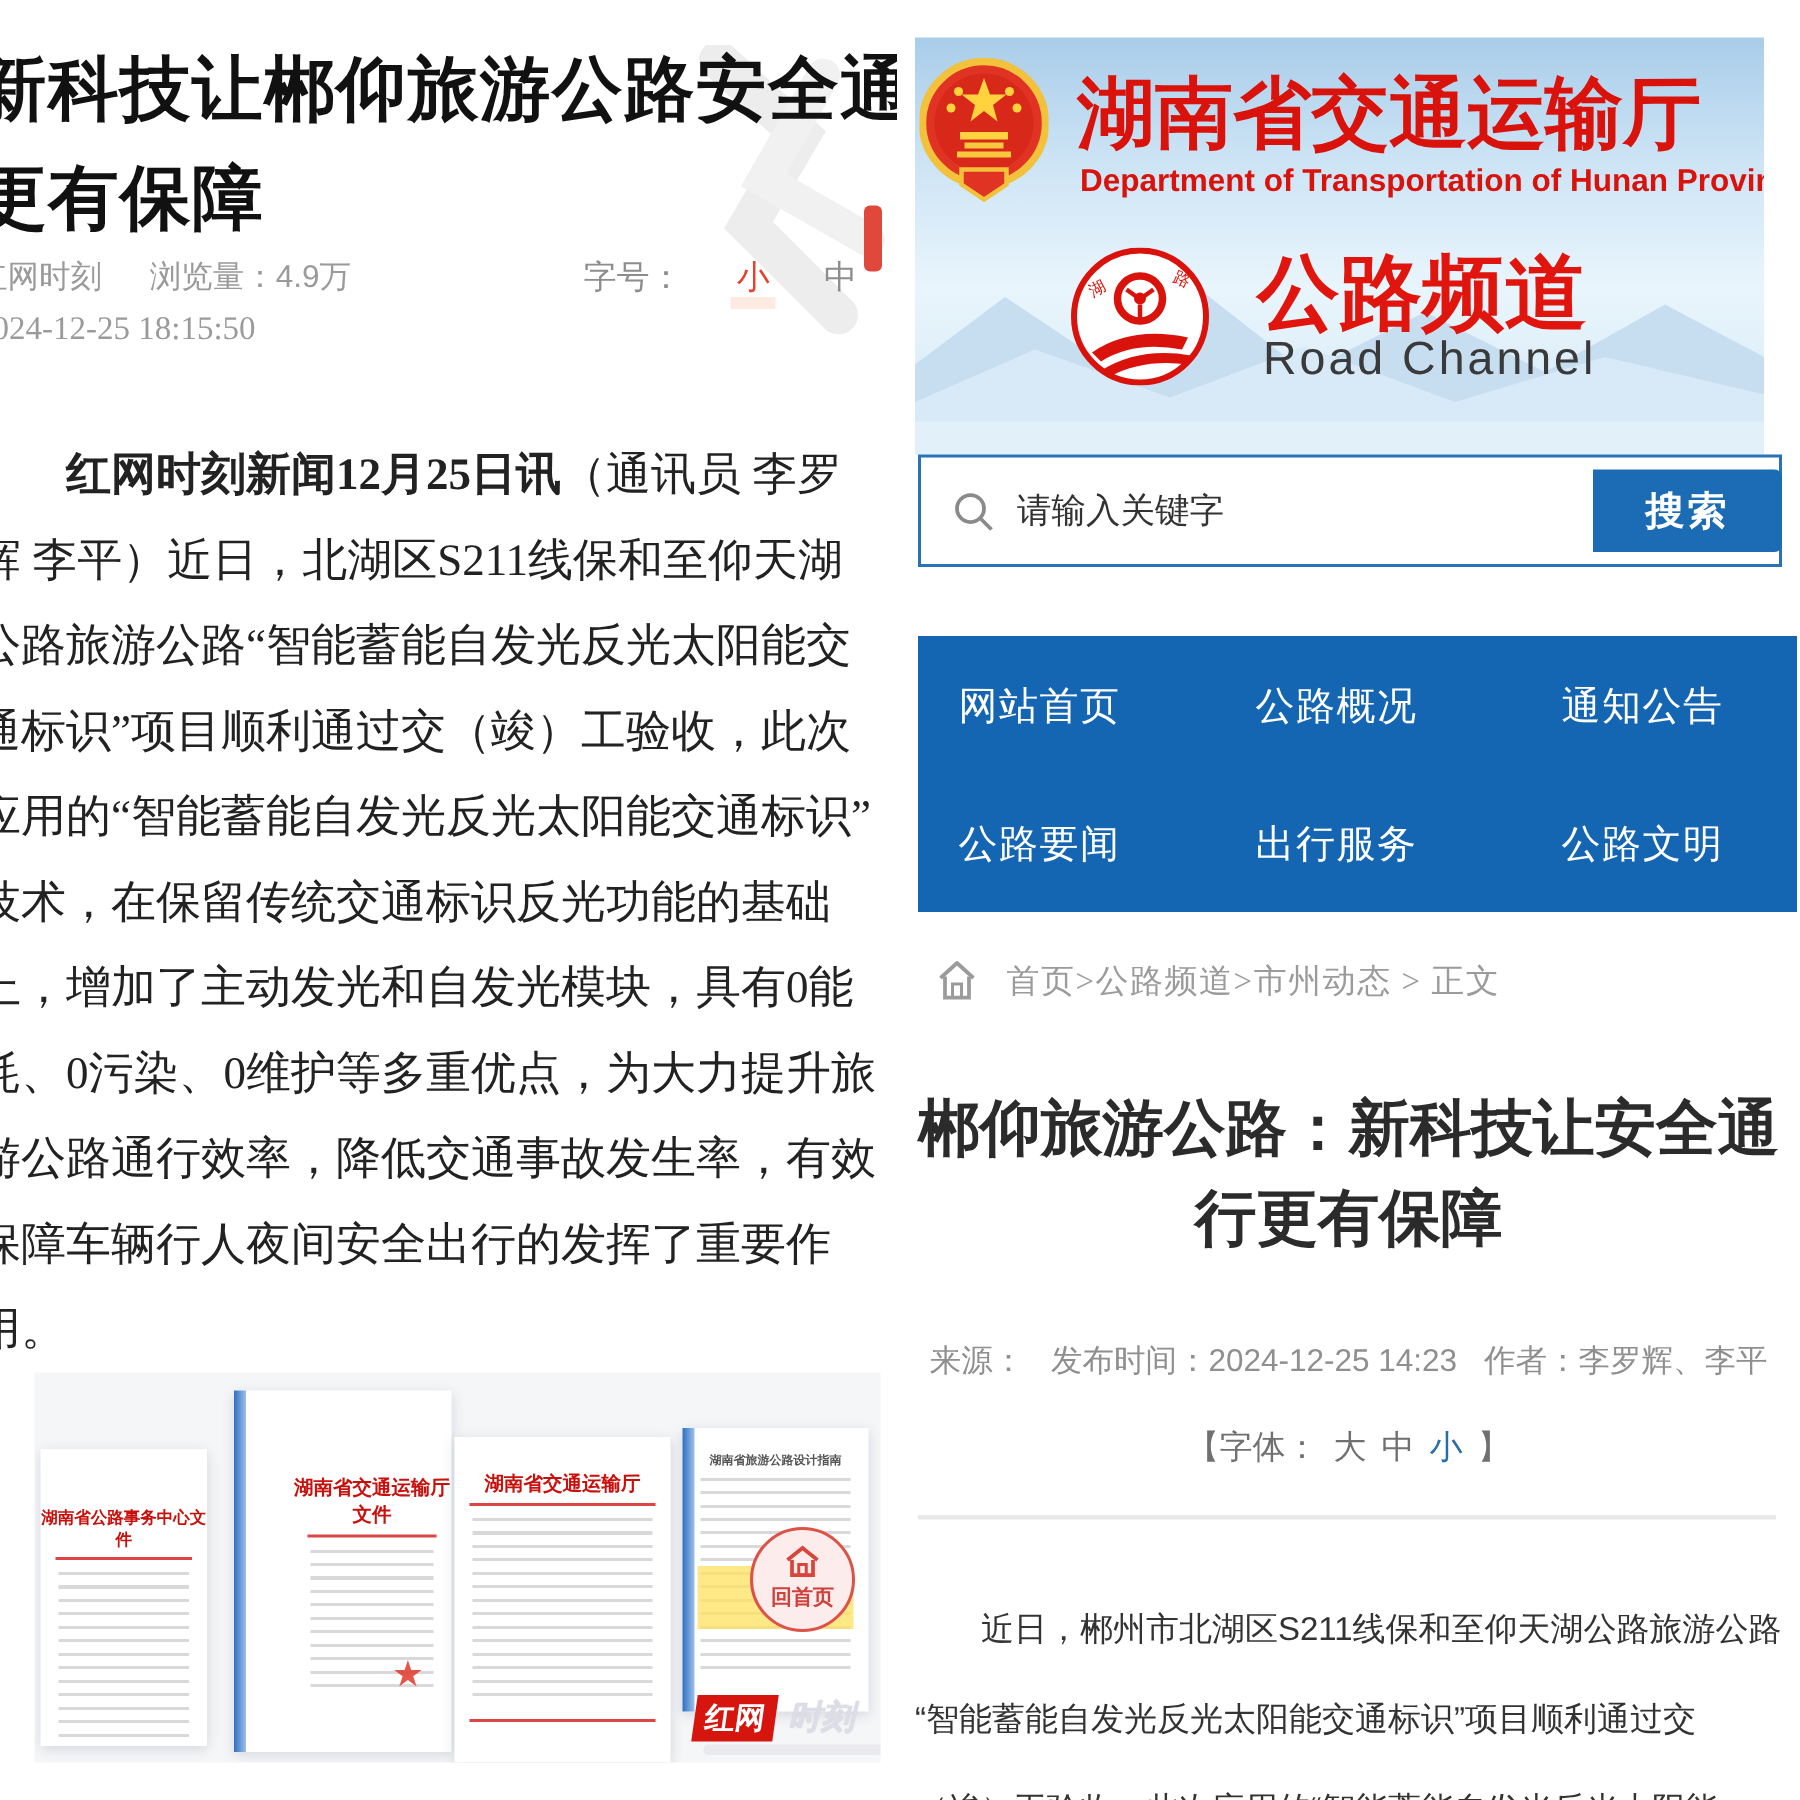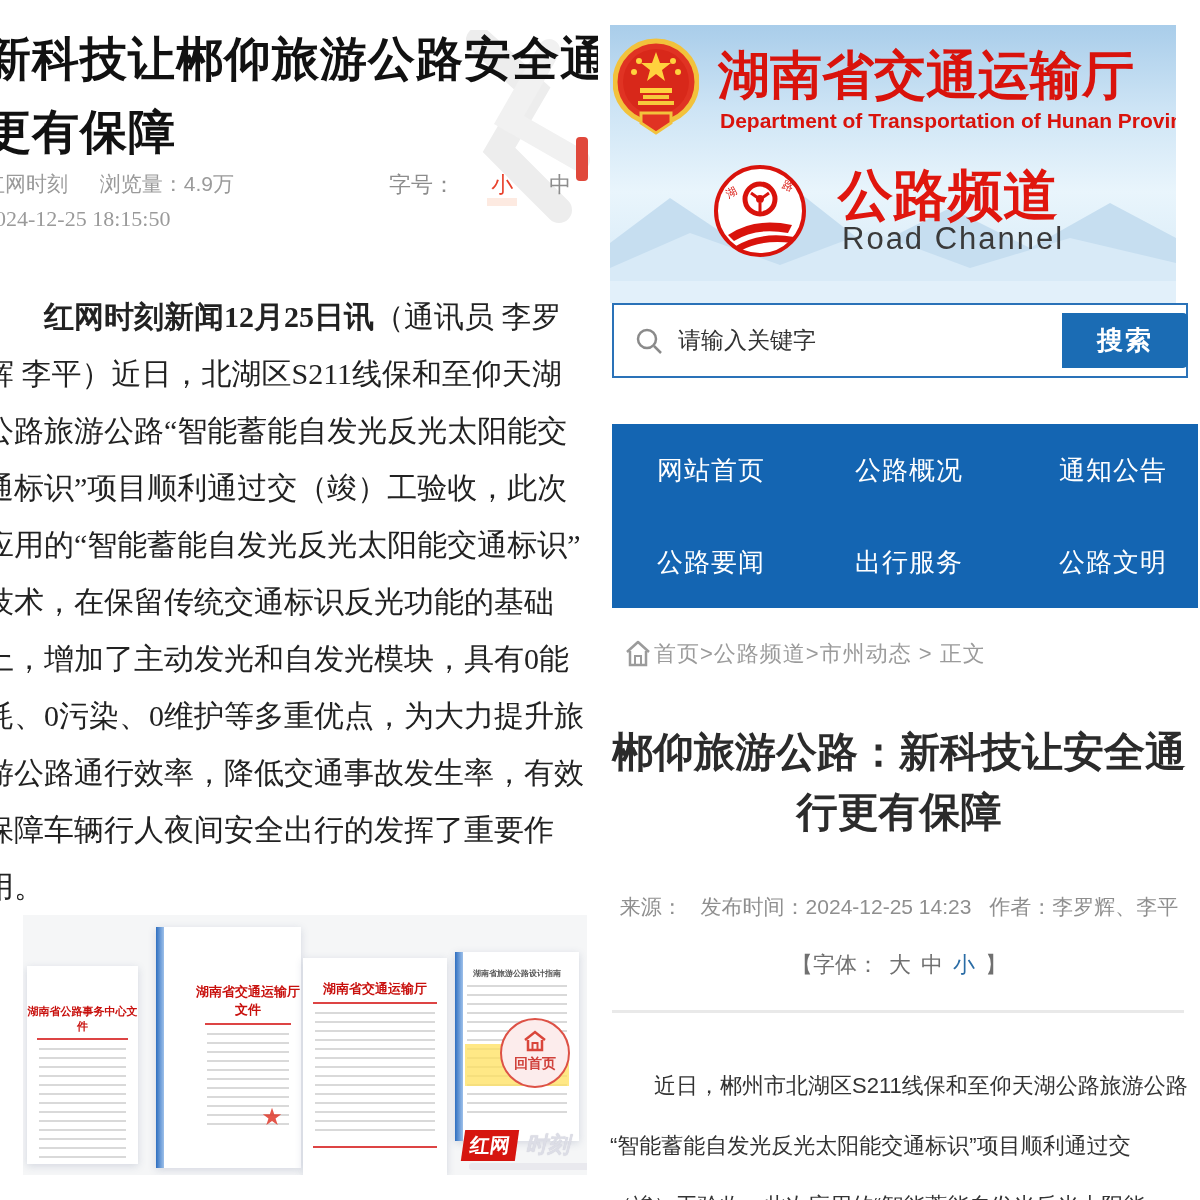--- a/index.html
+++ b/index.html
@@ -62,24 +62,24 @@
   .search-row svg { margin-left:20px; flex:0 0 auto; }
   .search-input { flex:1; border:0; outline:none; font-size:23px; color:#333; margin-left:14px; height:60px;
                   font-family:"Liberation Sans",sans-serif; background:transparent; }
   .search-input::placeholder { color:#333; }
   .search-btn { flex:0 0 126px; height:55px; margin:-2px -2px -2px 0; background:#1b6cb4; color:#fff;
                 font-size:26px; font-weight:700; border:0; border-radius:0 5px 5px 0; cursor:pointer;
                 font-family:"Liberation Sans",sans-serif; letter-spacing:2px; }
 
   .nav { position:absolute; left:14px; top:424px; width:586px; height:184px; background:#1465b2;
          display:grid; grid-template-columns:198px 204px 1fr; grid-template-rows:1fr 1fr; }
-  .nav-item { color:#fff; font-size:26px; display:flex; align-items:center; padding-left:45px; cursor:pointer; letter-spacing:1px; }
+  .nav-item { color:#fff; font-size:26px; display:flex; align-items:center; padding-left:27px; cursor:pointer; letter-spacing:1px; }
 
   .crumb { position:absolute; left:24px; top:638px; display:flex; align-items:center; color:#9b9b9b; }
-  .crumb-text { font-size:22px; margin-left:0; letter-spacing:1px; }
+  .crumb-text { font-size:22px; margin-left:17px; letter-spacing:1px;font-family:Liberation Serif, serif; }
 
   .art-title { position:absolute; left:6px; top:722px; width:590px; text-align:center; font-size:41px;
                font-weight:700; color:#2b2b2b; line-height:60px; white-space:pre-line; }
   .art-meta { position:absolute; left:0; top:893px; width:602px; text-align:center; font-size:21px; color:#8f8f8f; white-space:nowrap; }
   .art-meta span { margin:0 6px; }
   .font-row { position:absolute; left:0; top:950px; width:602px; text-align:center; font-size:22px; color:#707070; }
   .font-row span { margin:0 5px; }
   .fz-small { color:#2a6ca5; }
   .divider { position:absolute; left:14px; top:1010px; width:572px; height:3px; background:#e9e9e9; }
   .art-body { position:absolute; left:12px; top:1056px; width:600px; font-size:22px; line-height:60px;

